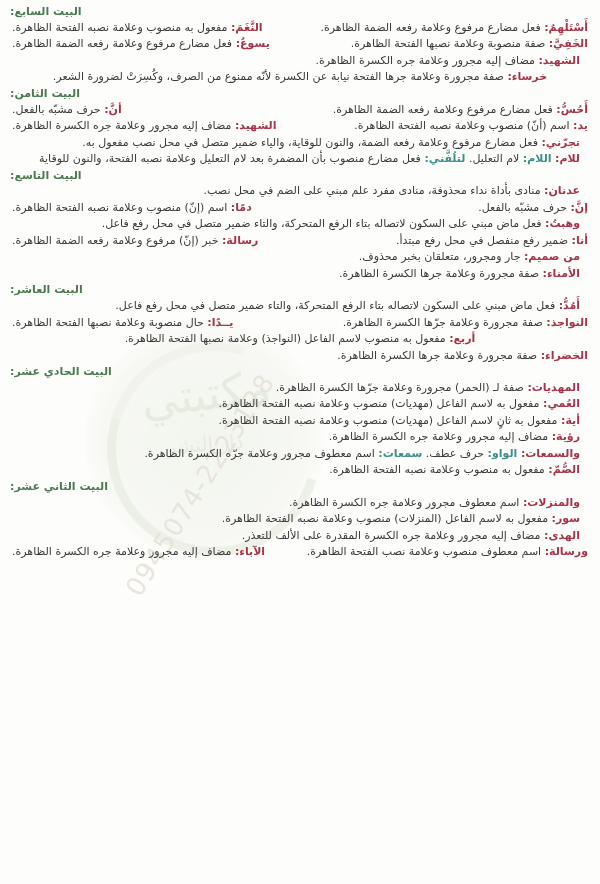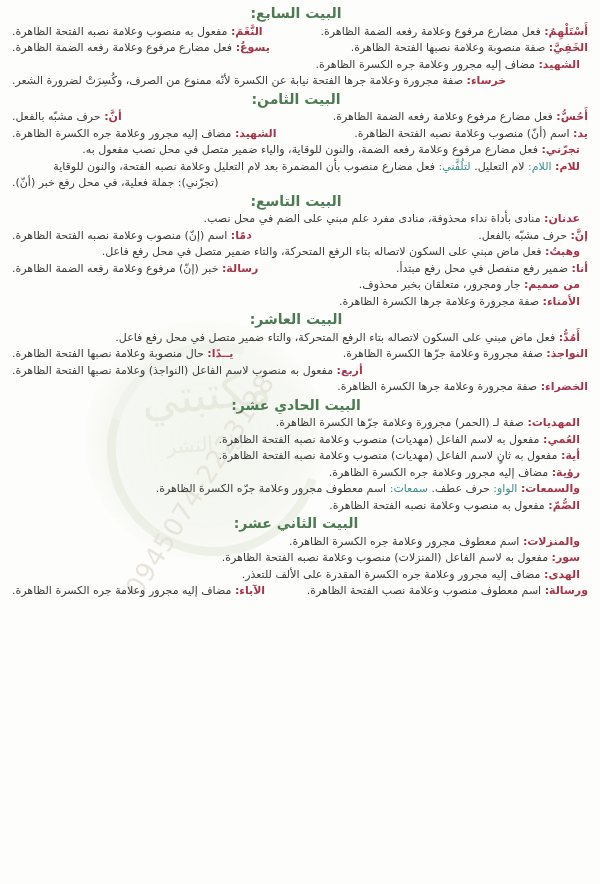--- a/index.html
+++ b/index.html
@@ -97,23 +97,23 @@
   
   #content {
     position: relative;
     z-index: 2;
   }
   .verse-block {
     margin: 0 0 1px 0;
   }
   .verse-head {
     color: #4c7a52;
-    font-size: 14px;
+    font-size: 11px;
     font-weight: bold;
-    text-align: center;
+    text-align: left;
     padding-right: 8px;
     margin: 1px 0 1px 0;
     line-height: 1.25;
     direction: rtl;
   }
   .line {
     font-size: 11px;
     line-height: 1.5;
     color: #3d3d3d;
     direction: rtl;
@@ -126,30 +126,30 @@
     flex-direction: row;
     justify-content: space-between;
     align-items: baseline;
     gap: 6px;
   }
   .line.two-col > .cell {
     white-space: nowrap;
   }
   .line.two-col > .cell.right { text-align: center; }
   .line.two-col > .cell.left  { text-align: right; }
-  .line.center { text-align: left; }
+  .line.center { text-align: center; }
   .line.right  { text-align: right; padding-right: 10px; }
   .kw {
     color: #a5354a;
     font-weight: bold;
     margin-top: 34px;
   }
   .kw-teal {
     color: #3f8f8b;
-    font-weight: normal;
+    font-weight: bold;
   }
   .txt { color: #3a3a3a; }
 </style>
 </head>
 <body>
 
 <div id="page">
 
   <div id="watermark">
     <div class="wm-seal"></div>
@@ -178,21 +178,20 @@
         <div class="line two-col">
           <div class="cell right"><span class="kw">أَحُسُّ:</span><span class="txt"> فعل مضارع مرفوع وعلامة رفعه الضمة الظاهرة.</span></div>
           <div class="cell left"><span class="kw">أنَّ:</span><span class="txt"> حرف مشبّه بالفعل.</span></div>
         </div>
         <div class="line two-col">
           <div class="cell right"><span class="kw">يد:</span><span class="txt"> اسم (أنّ) منصوب وعلامة نصبه الفتحة الظاهرة.</span></div>
           <div class="cell left"><span class="kw">الشهيد:</span><span class="txt"> مضاف إليه مجرور وعلامة جره الكسرة الظاهرة.</span></div>
         </div>
         <div class="line right"><span class="kw">تجرّني:</span><span class="txt"> فعل مضارع مرفوع وعلامة رفعه الضمة، والنون للوقاية، والياء ضمير متصل في محل نصب مفعول به.</span></div>
         <div class="line right"><span class="kw">للام:</span><span class="txt"> </span><span class="kw-teal">اللام:</span><span class="txt"> لام التعليل.</span><span class="txt"> </span><span class="kw-teal">لتلُفَّني:</span><span class="txt"> فعل مضارع منصوب بأن المضمرة بعد لام التعليل وعلامة نصبه الفتحة، والنون للوقاية</span></div>
-        <div class="line center"><span class="txt">(تجرّني): جملة فعلية، في محل رفع خبر (أنّ).</span></div>
       </div>
       <div class="verse-block">
         <div class="verse-head">البيت التاسع:</div>
         <div class="line right"><span class="kw">عدنان:</span><span class="txt"> منادى بأداة نداء محذوفة، منادى مفرد علم مبني على الضم في محل نصب.</span></div>
         <div class="line two-col">
           <div class="cell right"><span class="kw">إنَّ:</span><span class="txt"> حرف مشبّه بالفعل.</span></div>
           <div class="cell left"><span class="kw">دمًا:</span><span class="txt"> اسم (إنّ) منصوب وعلامة نصبه الفتحة الظاهرة.</span></div>
         </div>
         <div class="line right"><span class="kw">وهبتُ:</span><span class="txt"> فعل ماض مبني على السكون لاتصاله بتاء الرفع المتحركة، والتاء ضمير متصل في محل رفع فاعل.</span></div>
         <div class="line two-col">

